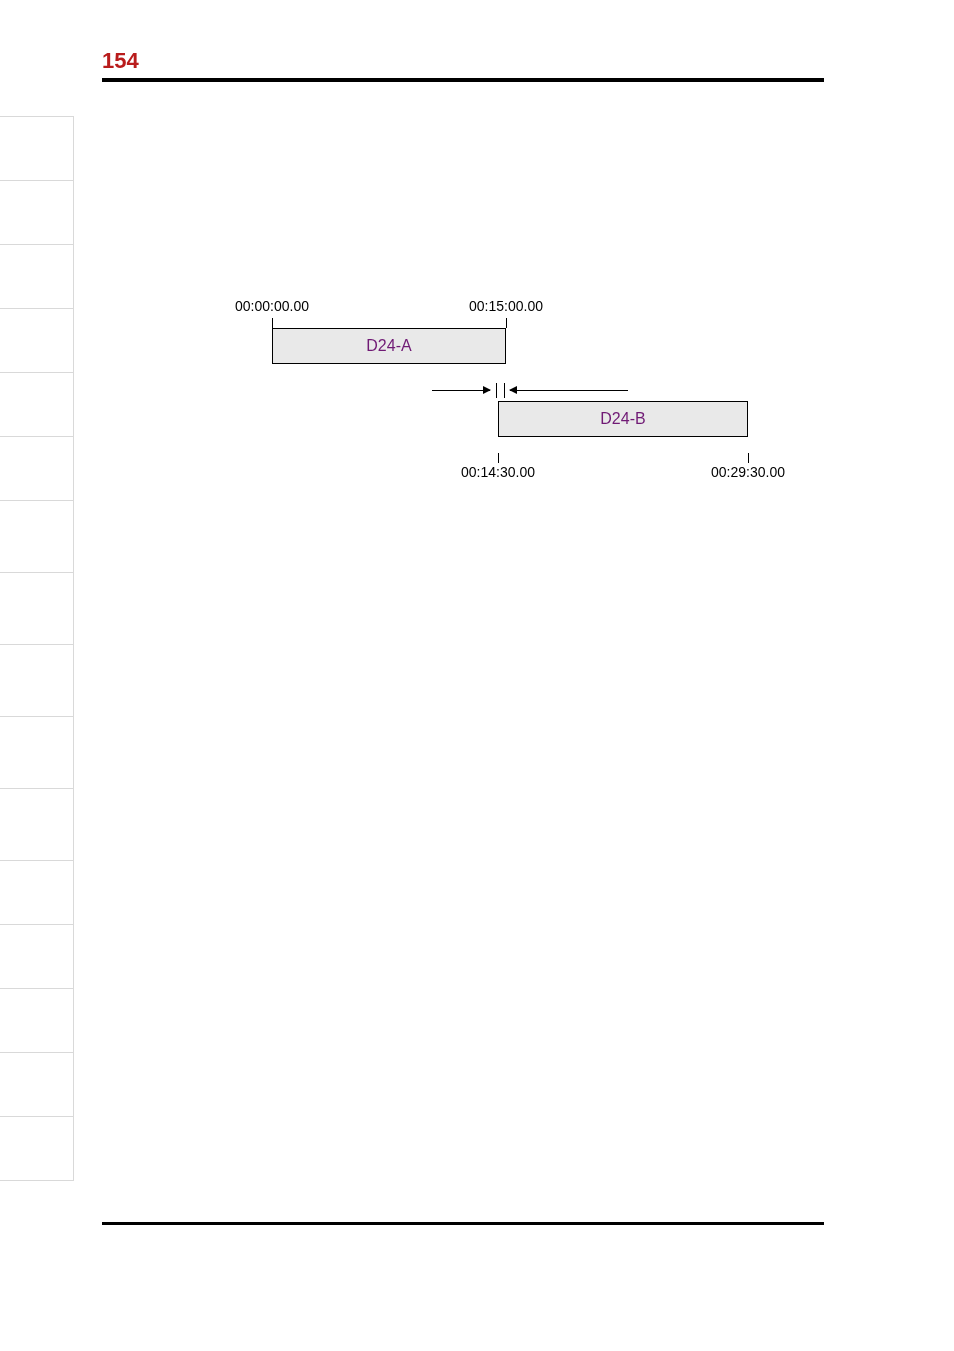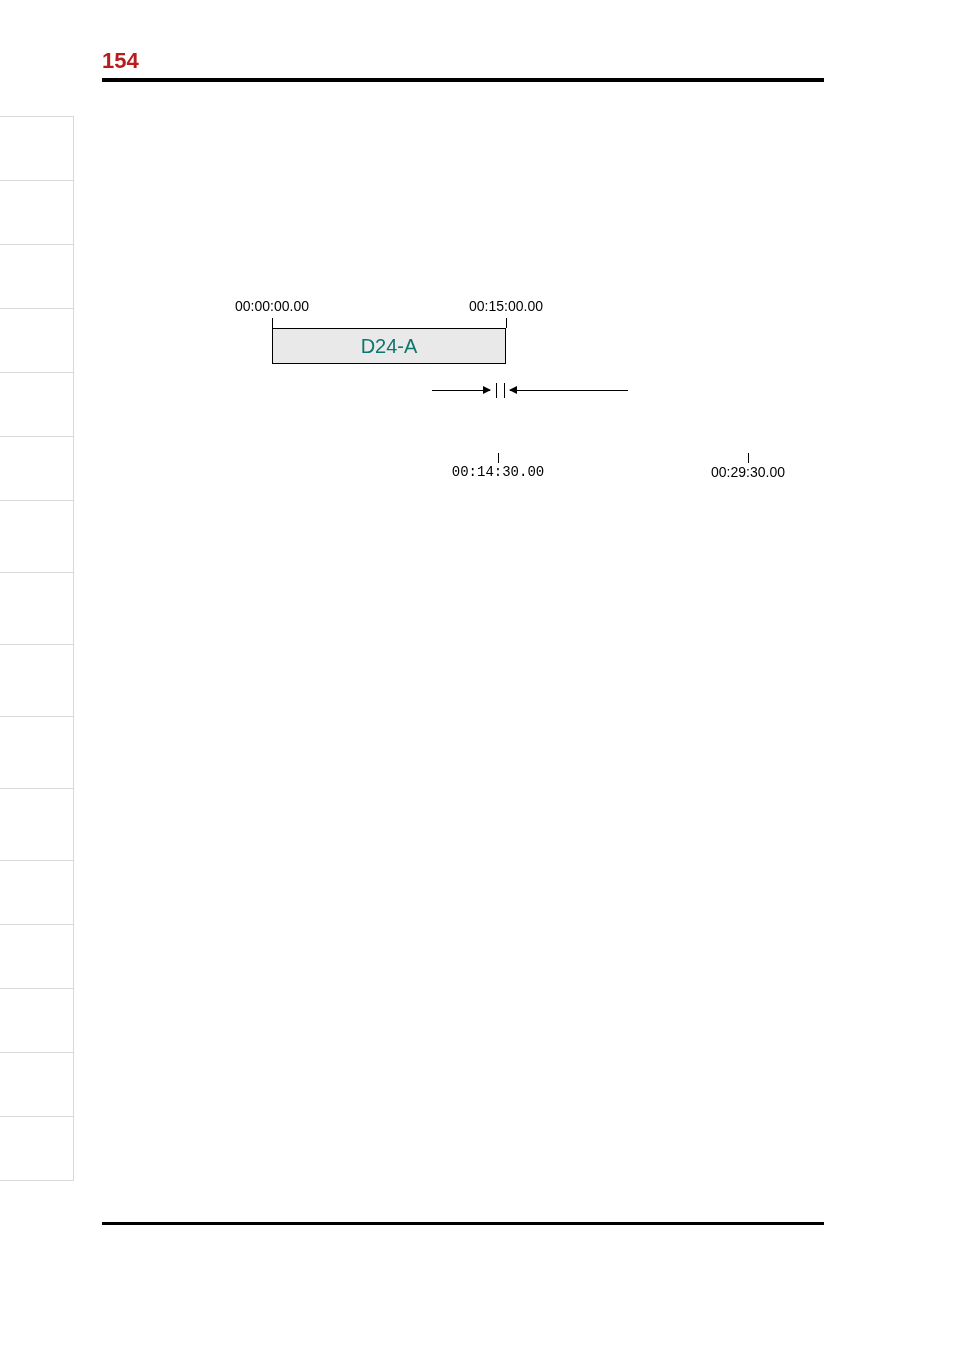--- a/index.html
+++ b/index.html
@@ -70,22 +70,22 @@
       background: #000;
     }
     .box {
       position: absolute;
       height: 36px;
       background: #e9e9e9;
       border: 1px solid #000;
       display: flex;
       align-items: center;
       justify-content: center;
-      font-size: 20px;
-      color: #0f766e;
+      font-size: 16px;
+      color: #701a75;
     }
     .arrow-right, .arrow-left {
       position: absolute;
       height: 1px;
       background: #000;
     }
     .arrow-right::after {
       content: '';
       position: absolute;
       right: -1px;
@@ -142,18 +142,21 @@
   <div class="box" style="left:46px; top:30px; width:234px;">
     <span>D24-A</span>
   </div>
 
   <div class="arrow-right" style="left:206px; top:92px; width:58px;"></div>
   <div class="vbar" style="left:270px; top:85px; height:15px;"></div>
   <div class="vbar" style="left:278px; top:85px; height:15px;"></div>
   <div class="arrow-left" style="left:284px; top:92px; width:58px;"></div>
   <div class="thinline" style="left:342px; top:92px; width:60px;"></div>
 
+  <div class="box" style="left:272px; top:103px; width:250px;">
+    <span>D24-B</span>
+  </div>
 
   <div class="tick" style="left:272px; top:155px;"></div>
   <div class="tick" style="left:522px; top:155px;"></div>
-  <div class="tc" style="left:272px; top:166px;font-family:Liberation Mono, monospace;">00:14:30.00</div>
+  <div class="tc" style="left:272px; top:166px;">00:14:30.00</div>
   <div class="tc" style="left:522px; top:166px;">00:29:30.00</div>
 </div>
 
 </body></html>

